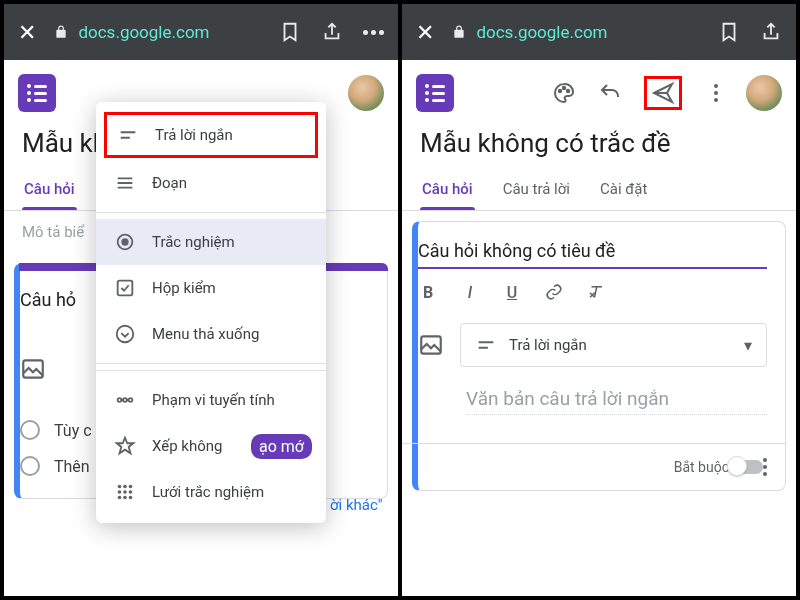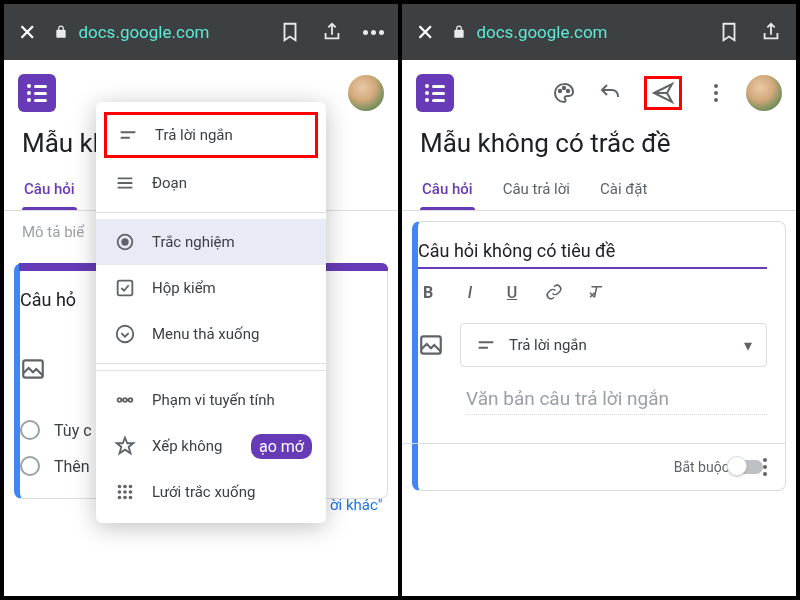--- a/index.html
+++ b/index.html
@@ -239,21 +239,21 @@
               <circle cx="12" cy="6" r="2"></circle>
               <circle cx="18" cy="6" r="2"></circle>
               <circle cx="6" cy="12" r="2"></circle>
               <circle cx="12" cy="12" r="2"></circle>
               <circle cx="18" cy="12" r="2"></circle>
               <circle cx="6" cy="18" r="2"></circle>
               <circle cx="12" cy="18" r="2"></circle>
               <circle cx="18" cy="18" r="2"></circle>
             </svg>
           </div>
-        <span>Lưới trắc xuống</span>
+        <span>Lưới trắc nghiệm</span>
       </div>
     </div>
   </div>
 
   <div class="panel right">
     <div class="browser-bar">
       <div class="close-x">✕</div>
       <div class="url-area">
         <svg class="lock" viewBox="0 0 24 24" fill="#e8eaed">
             <path d="M18 8h-1V6a5 5 0 10-10 0v2H6a2 2 0 00-2 2v10a2 2 0 002 2h12a2 2 0 002-2V10a2 2 0 00-2-2zM9 6a3 3 0 116 0v2H9V6z"></path>

